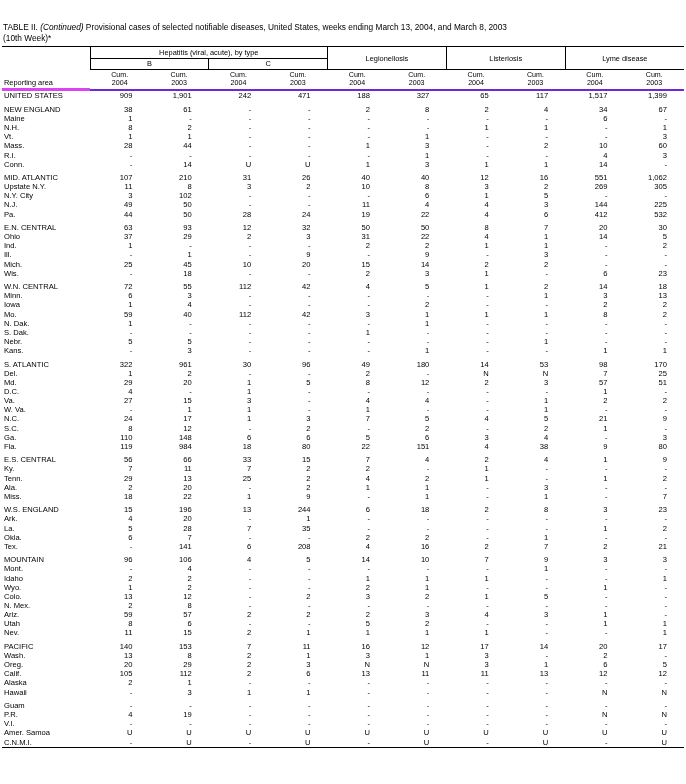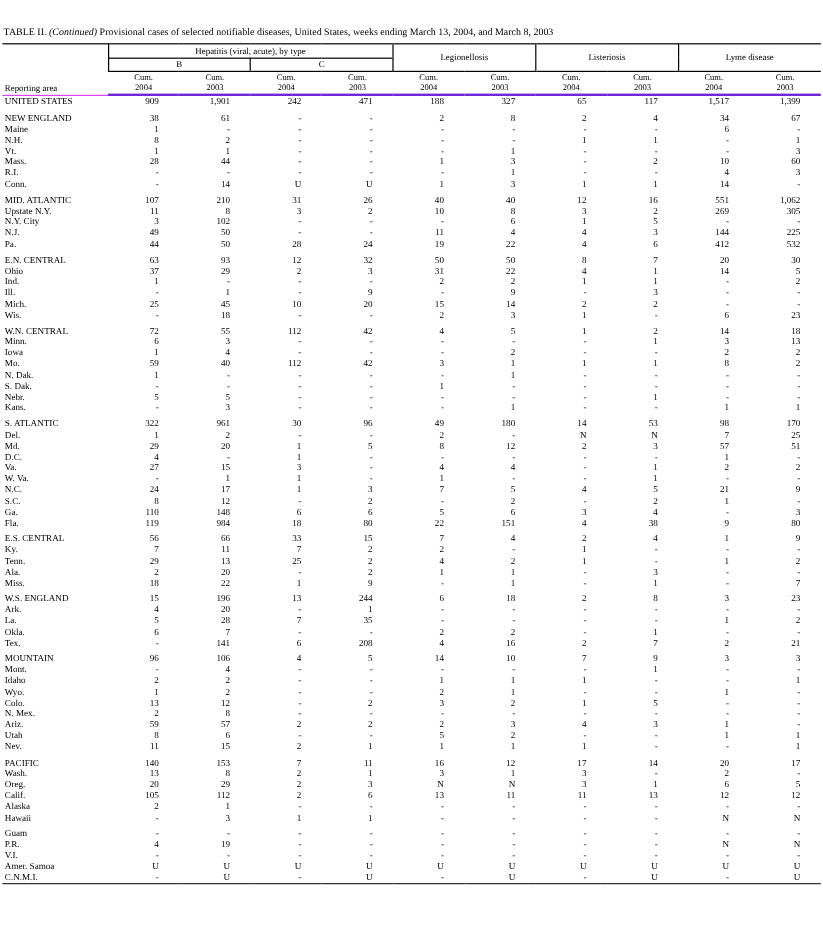--- a/index.html
+++ b/index.html
@@ -1,31 +1,31 @@
 <!DOCTYPE html>
 <html><head>
 <meta charset="utf-8">
 <style>
   html,body { margin:0; padding:0; background:#fff; color:#000;
     font-family:"Liberation Sans", sans-serif; }
   body { width:686px; }
-  .wrap { padding:20px 2px 0 2px;font-family:Liberation Serif, serif; }
+  .wrap { padding:20px 2px 0 2px; }
 
   .title { font-size:8.3px; line-height:10.6px; margin:2px 0 3px 1px; }
   .title .ital { font-style:italic; }
 
   table { width:682px; border-collapse:collapse; table-layout:fixed;
     border-top:1.2px solid #000; border-bottom:1px solid #000; }
 
   col.c-area { width:88px; }
 
   thead th { font-weight:normal; font-size:7.4px; padding:0; text-align:center;
     vertical-align:middle; }
   th.reporting { text-align:left; vertical-align:bottom; padding:0 0 1px 2px;
-    border-bottom:1px solid #d946ef; }
+    border-bottom:3px solid #d946ef; }
   th.group { border-bottom:1px solid #000; border-left:1px solid #000; line-height:11px; }
   th.sub { border-bottom:1px solid #000; line-height:10px; }
   th.sub-b { border-left:1px solid #000; }
   th.sub-c { border-left:1px solid #000; }
   th.cum { border-bottom:2px solid #6d28d9; font-size:7.1px; line-height:8.1px;
     padding:1px 0 1.5px 0; }
 
   tbody td { font-size:7.6px; line-height:9.15px; padding:0; white-space:nowrap;
     overflow:hidden; }
   td.area { text-align:left; padding-left:2px; }
@@ -36,20 +36,21 @@
   .legend span { margin-right:34px; }
   .footnote { font-size:7.3px; padding:1px 0 0 2px; }
 </style>
 </head>
 <body>
 
 <div class="wrap">
 
   <div class="title">
     <div><span>TABLE II. </span><span class="ital">(Continued)</span><span> Provisional cases of selected notifiable diseases, United States, weeks ending March 13, 2004, and March 8, 2003</span></div>
+    <div>(10th Week)*</div>
   </div>
 
   <table>
     <colgroup>
       <col class="c-area">
       <col>
         <col>
         <col>
         <col>
         <col>

